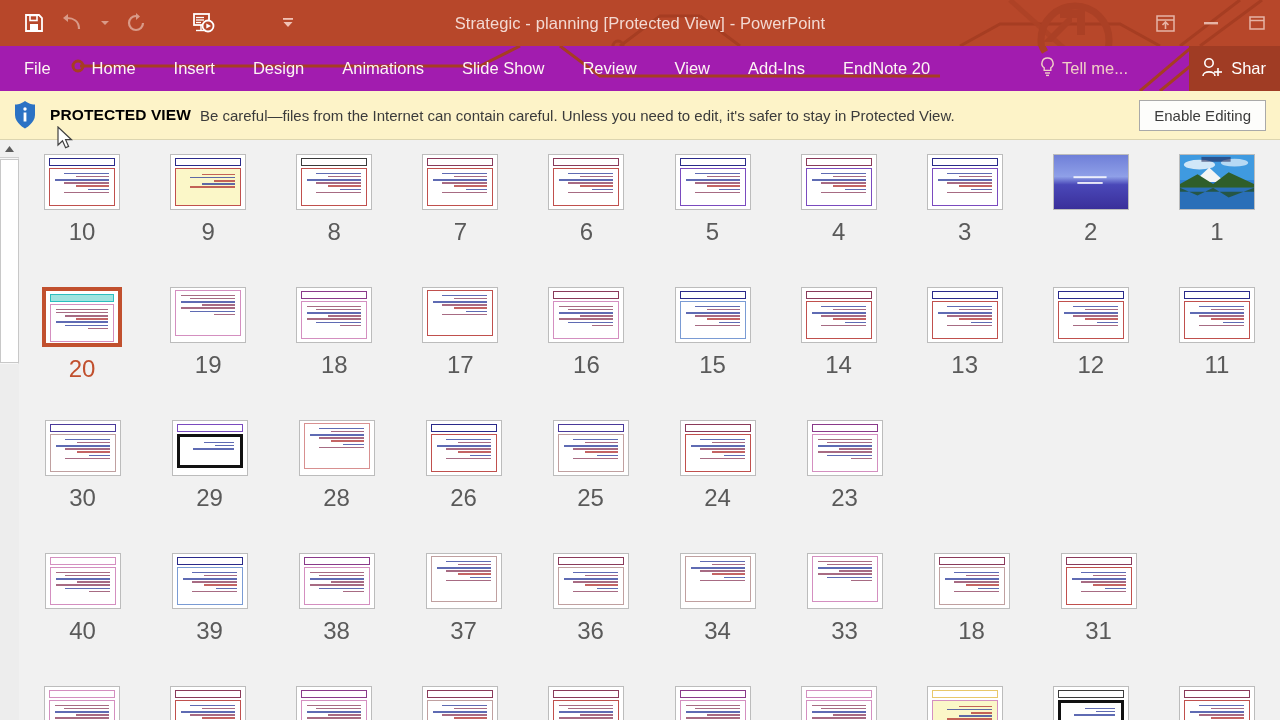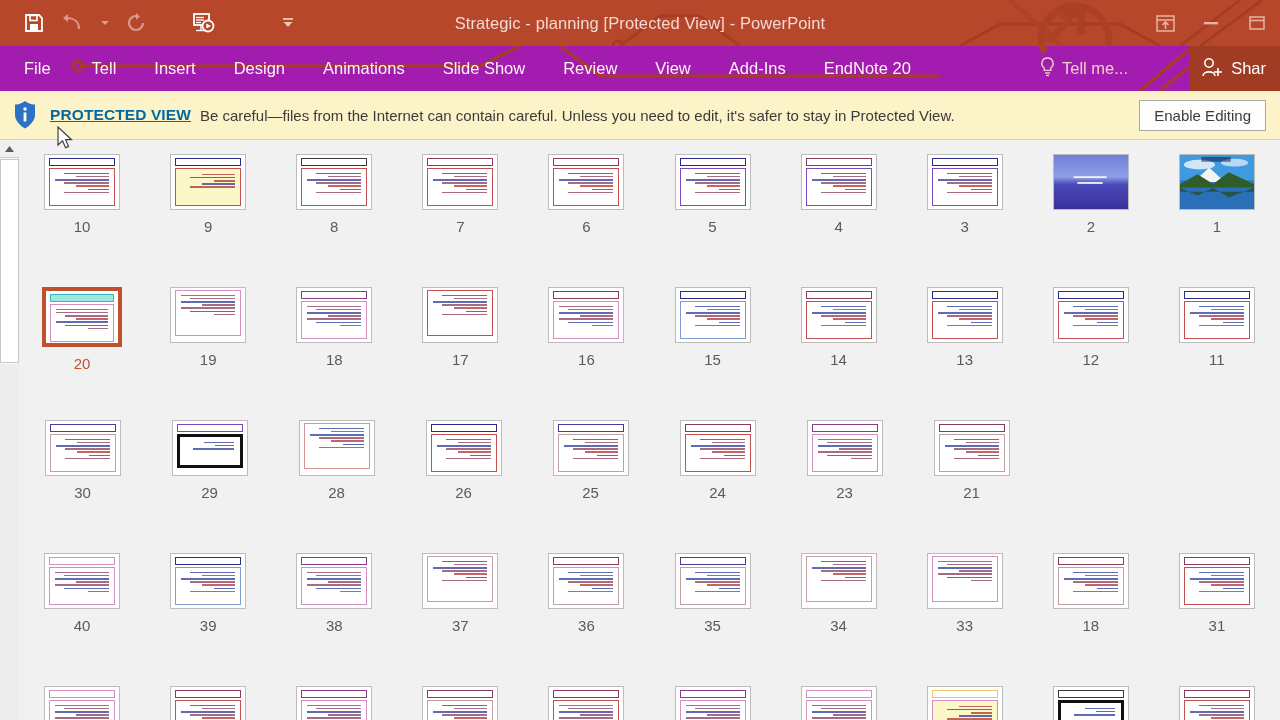--- a/index.html
+++ b/index.html
@@ -88,22 +88,22 @@
   .pvbar {
     position: relative;
     height: 49px;
     background: #fdf3c8;
     border-bottom: 1px solid #dcd5b0;
     display: flex; align-items: center;
     padding-left: 8px;
   }
   .pv-shield { width: 34px; display: flex; justify-content: center; }
   .pv-title {
-    font-size: 15.5px; font-weight: bold; color: #0369a1;
-    margin-left: 8px; letter-spacing: .1px; text-decoration: underline;
+    font-size: 15.5px; font-weight: bold; color: #000000;
+    margin-left: 8px; letter-spacing: .1px;
   }
   .pv-msg {
     font-size: 15px; color: #3b3b3b; margin-left: 9px;
     white-space: nowrap;
   }
   .pv-btn {
     position: absolute; right: 14px; top: 9px;
     height: 31px; padding: 0 14px;
     background: #fdfdfb; border: 1px solid #a9a9a9;
     color: #3b3b3b; font-size: 15px;
@@ -164,21 +164,21 @@
     border: 1px solid #bcbcbc;
     position: relative;
     overflow: hidden;
   }
   .thumb.selected {
     border: 4px solid #c1502e;
     width: 80px; height: 60px;
   }
   .slide-num {
     margin-top: 8px;
-    font-size: 15px;
+    font-size: 24px;
     color: #5a5a5a;
     font-family: "Liberation Sans", sans-serif;
   }
   .slide-num.selected { color: #c1502e; }
 
   
   .mini { position: absolute; inset: 0; padding: 2px; }
   .mini-title {
     height: 8px; margin: 1px 2px 2px 2px;
     border: 1px solid #2a2a8a;
@@ -305,21 +305,21 @@
       <path d="M 1160 45 L 1222 -6"></path>
     </g>
     <circle cx="78" cy="20" r="5" fill="none" stroke="#a63d22" stroke-width="3"></circle>
     <g fill="none" stroke="#ab4025" stroke-width="7">
         <path d="M 1045 -30 A 34 34 0 0 0 1045 6"></path>
       </g>
   </svg>
 
   <div class="tabs">
     <div class="tab file">File</div>
-    <div class="tab">Tell</div>
+    <div class="tab">Home</div>
     <div class="tab">Insert</div>
     <div class="tab">Design</div>
     <div class="tab">Animations</div>
     <div class="tab">Slide Show</div>
     <div class="tab">Review</div>
     <div class="tab">View</div>
     <div class="tab">Add-Ins</div>
     <div class="tab">EndNote 20</div>
   </div>
 
@@ -820,140 +820,106 @@
         <div class="ln b"></div>
                 <div class="ln s right"></div>
         <div class="ln"></div>
                 <div class="ln b m right"></div>
         <div class="ln xs right"></div>
       </div>
             </div>
           </div>
           <div class="slide-num">23</div>
         </div>
+      </div>
+      <div class="grid-row">
+        <div class="slide-cell">
+          <div class="thumb" style="border-color: rgb(188, 188, 188);">
+            <div class="mini">
+      <div class="mini-title" style="border-color:#d48fc0"></div>
+      <div style="border:1px solid #d48fc0;height:38px;margin:0 2px;padding:2px;">
+        <div class="ln"></div>
+                <div class="ln m right"></div>
+        <div class="ln b"></div>
+                <div class="ln s right"></div>
+        <div class="ln"></div>
+                <div class="ln b m right"></div>
+        <div class="ln xs right"></div>
+      </div>
+            </div>
+          </div>
+          <div class="slide-num">40</div>
+        </div>
+        <div class="slide-cell">
+          <div class="thumb" style="border-color: rgb(188, 188, 188);">
+            <div class="mini">
+    <div class="mini-title" style="border-color:#2a2a8a"></div>
+    <div style="border:1px solid #7a9bd4;height:38px;margin:0 2px;padding:2px;">
+      <div class="ln b m right"></div>
+                <div class="ln s right"></div>
+      <div class="ln b"></div>
+                <div class="ln m right"></div>
+      <div class="ln r s right"></div>
+                <div class="ln b xs right"></div>
+      <div class="ln m right"></div>
+    </div>
+            </div>
+          </div>
+          <div class="slide-num">39</div>
+        </div>
+        <div class="slide-cell">
+          <div class="thumb" style="border-color: rgb(188, 188, 188);">
+            <div class="mini">
+      <div class="mini-title" style="border-color:#8a3a8a"></div>
+      <div style="border:1px solid #d48fc0;height:38px;margin:0 2px;padding:2px;">
+        <div class="ln"></div>
+                <div class="ln m right"></div>
+        <div class="ln b"></div>
+                <div class="ln s right"></div>
+        <div class="ln"></div>
+                <div class="ln b m right"></div>
+        <div class="ln xs right"></div>
+      </div>
+            </div>
+          </div>
+          <div class="slide-num">38</div>
+        </div>
+        <div class="slide-cell">
+          <div class="thumb" style="border-color: rgb(188, 188, 188);">
+            <div class="mini">
+
+    <div style="border:1px solid #c0a0a0;height:46px;margin:0 2px;padding:2px;">
+      <div class="ln b m right"></div>
+                <div class="ln s right"></div>
+      <div class="ln b"></div>
+                <div class="ln m right"></div>
+      <div class="ln r s right"></div>
+                <div class="ln b xs right"></div>
+      <div class="ln m right"></div>
+    </div>
+            </div>
+          </div>
+          <div class="slide-num">37</div>
+        </div>
         <div class="slide-cell">
           <div class="thumb" style="border-color: rgb(188, 188, 188);">
             <div class="mini">
     <div class="mini-title" style="border-color:#8a3a5a"></div>
     <div style="border:1px solid #c0a0a0;height:38px;margin:0 2px;padding:2px;">
       <div class="ln b m right"></div>
                 <div class="ln s right"></div>
       <div class="ln b"></div>
                 <div class="ln m right"></div>
       <div class="ln r s right"></div>
                 <div class="ln b xs right"></div>
       <div class="ln m right"></div>
     </div>
             </div>
           </div>
-          <div class="slide-num">21</div>
-        </div>
-      </div>
-      <div class="grid-row">
-        <div class="slide-cell">
-          <div class="thumb" style="border-color: rgb(188, 188, 188);">
-            <div class="mini">
-      <div class="mini-title" style="border-color:#d48fc0"></div>
-      <div style="border:1px solid #d48fc0;height:38px;margin:0 2px;padding:2px;">
-        <div class="ln"></div>
-                <div class="ln m right"></div>
-        <div class="ln b"></div>
-                <div class="ln s right"></div>
-        <div class="ln"></div>
-                <div class="ln b m right"></div>
-        <div class="ln xs right"></div>
-      </div>
-            </div>
-          </div>
-          <div class="slide-num">40</div>
-        </div>
-        <div class="slide-cell">
-          <div class="thumb" style="border-color: rgb(188, 188, 188);">
-            <div class="mini">
-    <div class="mini-title" style="border-color:#2a2a8a"></div>
-    <div style="border:1px solid #7a9bd4;height:38px;margin:0 2px;padding:2px;">
-      <div class="ln b m right"></div>
-                <div class="ln s right"></div>
-      <div class="ln b"></div>
-                <div class="ln m right"></div>
-      <div class="ln r s right"></div>
-                <div class="ln b xs right"></div>
-      <div class="ln m right"></div>
-    </div>
-            </div>
-          </div>
-          <div class="slide-num">39</div>
-        </div>
-        <div class="slide-cell">
-          <div class="thumb" style="border-color: rgb(188, 188, 188);">
-            <div class="mini">
-      <div class="mini-title" style="border-color:#8a3a8a"></div>
-      <div style="border:1px solid #d48fc0;height:38px;margin:0 2px;padding:2px;">
-        <div class="ln"></div>
-                <div class="ln m right"></div>
-        <div class="ln b"></div>
-                <div class="ln s right"></div>
-        <div class="ln"></div>
-                <div class="ln b m right"></div>
-        <div class="ln xs right"></div>
-      </div>
-            </div>
-          </div>
-          <div class="slide-num">38</div>
-        </div>
-        <div class="slide-cell">
-          <div class="thumb" style="border-color: rgb(188, 188, 188);">
-            <div class="mini">
-
-    <div style="border:1px solid #c0a0a0;height:46px;margin:0 2px;padding:2px;">
-      <div class="ln b m right"></div>
-                <div class="ln s right"></div>
-      <div class="ln b"></div>
-                <div class="ln m right"></div>
-      <div class="ln r s right"></div>
-                <div class="ln b xs right"></div>
-      <div class="ln m right"></div>
-    </div>
-            </div>
-          </div>
-          <div class="slide-num">37</div>
-        </div>
-        <div class="slide-cell">
-          <div class="thumb" style="border-color: rgb(188, 188, 188);">
-            <div class="mini">
-    <div class="mini-title" style="border-color:#8a3a5a"></div>
-    <div style="border:1px solid #c0a0a0;height:38px;margin:0 2px;padding:2px;">
-      <div class="ln b m right"></div>
-                <div class="ln s right"></div>
-      <div class="ln b"></div>
-                <div class="ln m right"></div>
-      <div class="ln r s right"></div>
-                <div class="ln b xs right"></div>
-      <div class="ln m right"></div>
-    </div>
-            </div>
-          </div>
           <div class="slide-num">36</div>
-        </div>
-        <div class="slide-cell">
-          <div class="thumb" style="border-color: rgb(188, 188, 188);">
-            <div class="mini">
-    <div class="mini-title" style="border-color:#4a3a9a"></div>
-    <div style="border:1px solid #c0a0a0;height:38px;margin:0 2px;padding:2px;">
-      <div class="ln b m right"></div>
-                <div class="ln s right"></div>
-      <div class="ln b"></div>
-                <div class="ln m right"></div>
-      <div class="ln r s right"></div>
-                <div class="ln b xs right"></div>
-      <div class="ln m right"></div>
-    </div>
-            </div>
-          </div>
-          <div class="slide-num">35</div>
         </div>
         <div class="slide-cell">
           <div class="thumb" style="border-color: rgb(188, 188, 188);">
             <div class="mini">
 
     <div style="border:1px solid #c0a0a0;height:46px;margin:0 2px;padding:2px;">
       <div class="ln b m right"></div>
                 <div class="ln s right"></div>
       <div class="ln b"></div>
                 <div class="ln m right"></div>

